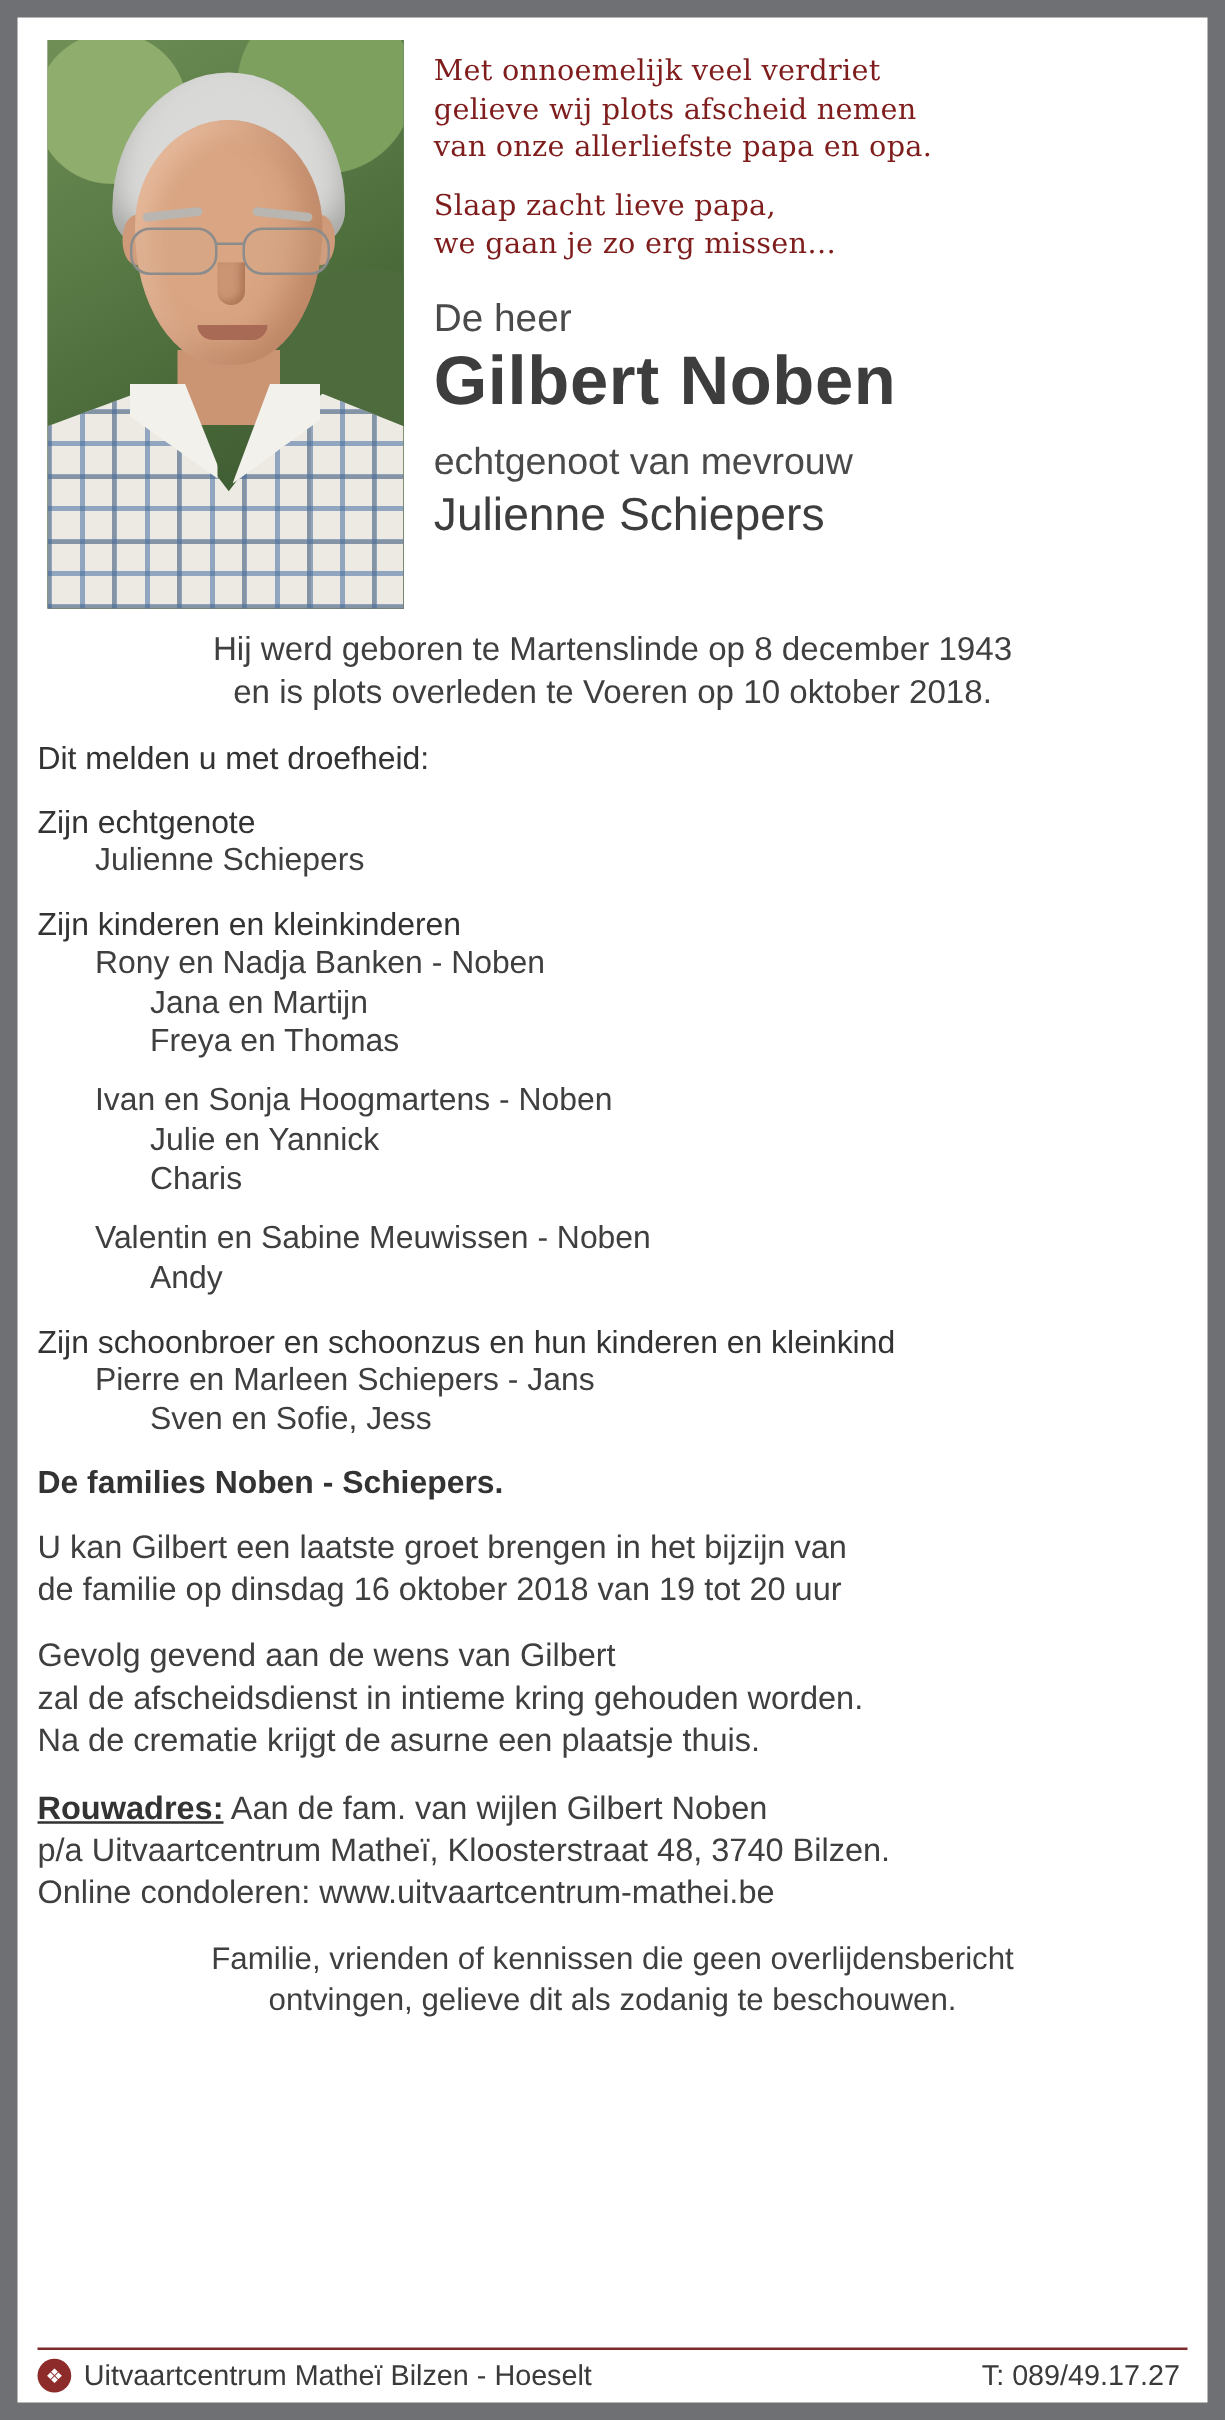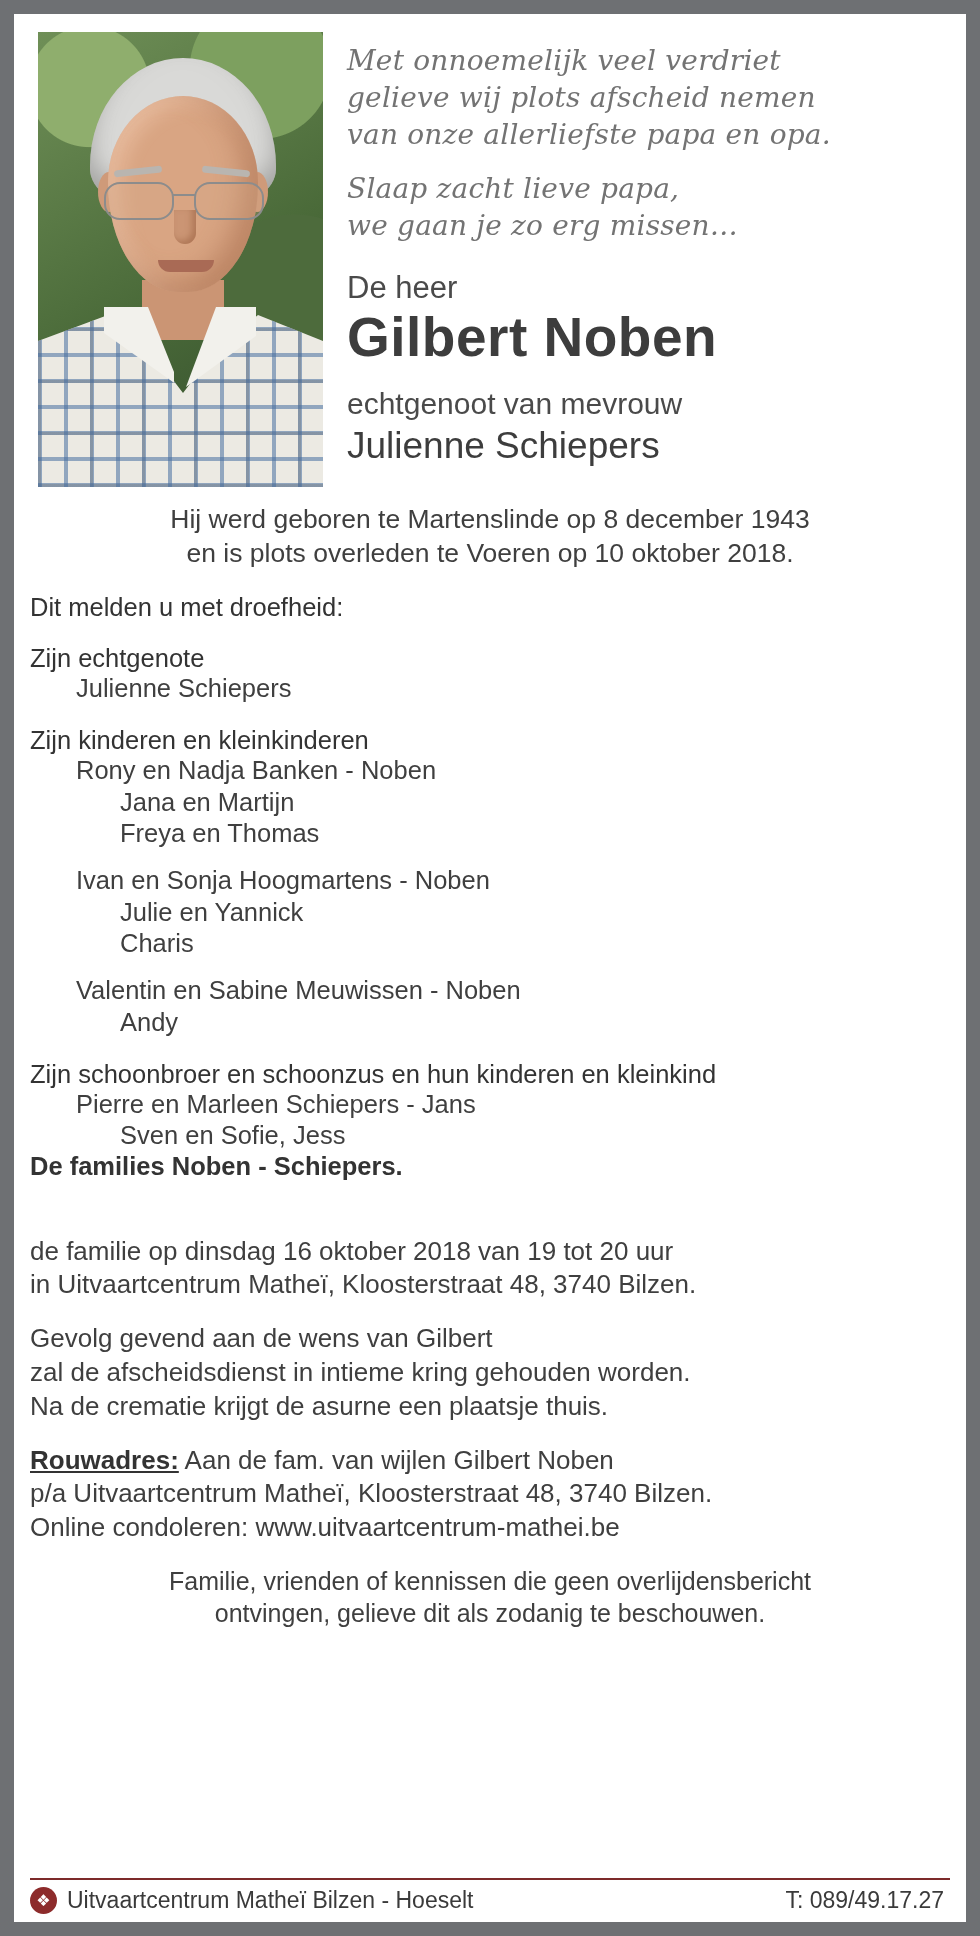--- a/index.html
+++ b/index.html
@@ -143,24 +143,23 @@
   .ph-collar-l { left: 66px; clip-path: polygon(0 0, 44px 0, 76px 80px, 0 26px); }
   .ph-collar-r { left: 148px; clip-path: polygon(30px 0, 74px 0, 74px 26px, 0 80px); }
 
   .quote-col {
     flex: 1 1 auto;
     padding-left: 24px;
     padding-top: 18px;
   }
   .quote {
     font-family: "DejaVu Serif", serif;
-    font-style: italic;
-    font-size: 28px;
+    font-size: 23px;
     line-height: 1.33;
-    color: #737373;
+    color: #7f1d1d;
     letter-spacing: .2px;
   }
   .quote p { margin: 0 0 16px 0; }
   .de-heer {
     font-size: 31px;
     color: #4a4a4a;
     margin-top: 26px;
     margin-bottom: 2px;
   }
   .name-main {
@@ -208,20 +207,21 @@
     font-size: 25.5px;
     color: #3f3f3f;
     margin-left: 90px;
     line-height: 1.23;
   }
   .grp { margin-top: 16px; }
   .families {
     font-size: 25.5px;
     font-weight: bold;
     color: #333333;
+    margin-top: 20px;
   }
   .para {
     font-size: 26px;
     color: #3f3f3f;
     line-height: 1.3;
     margin-top: 20px;
   }
   .para .b { font-weight: bold; color: #333; text-decoration: underline; }
   .closing {
     text-align: center;
@@ -335,23 +335,22 @@
       <div class="lvl2">Andy</div>
     </div>
 
     <div class="section-head">Zijn schoonbroer en schoonzus en hun kinderen en kleinkind</div>
     <div class="lvl1">Pierre en Marleen Schiepers - Jans</div>
     <div class="lvl2">Sven en Sofie, Jess</div>
 
     <div class="families">De families Noben - Schiepers.</div>
 
     <div class="para">
-      <br>
+      <span>U kan Gilbert een laatste groet brengen in het bijzijn van</span><br>
       <span>de familie op dinsdag 16 oktober 2018 van 19 tot 20 uur</span><br>
-      <span>in Uitvaartcentrum Matheï, Kloosterstraat 48, 3740 Bilzen.</span>
     </div>
 
     <div class="para">
       <span>Gevolg gevend aan de wens van Gilbert</span><br>
       <span>zal de afscheidsdienst in intieme kring gehouden worden.</span><br>
       <span>Na de crematie krijgt de asurne een plaatsje thuis.</span>
     </div>
 
     <div class="para">
       <span class="b">Rouwadres:</span><span> Aan de fam. van wijlen Gilbert Noben</span><br>

